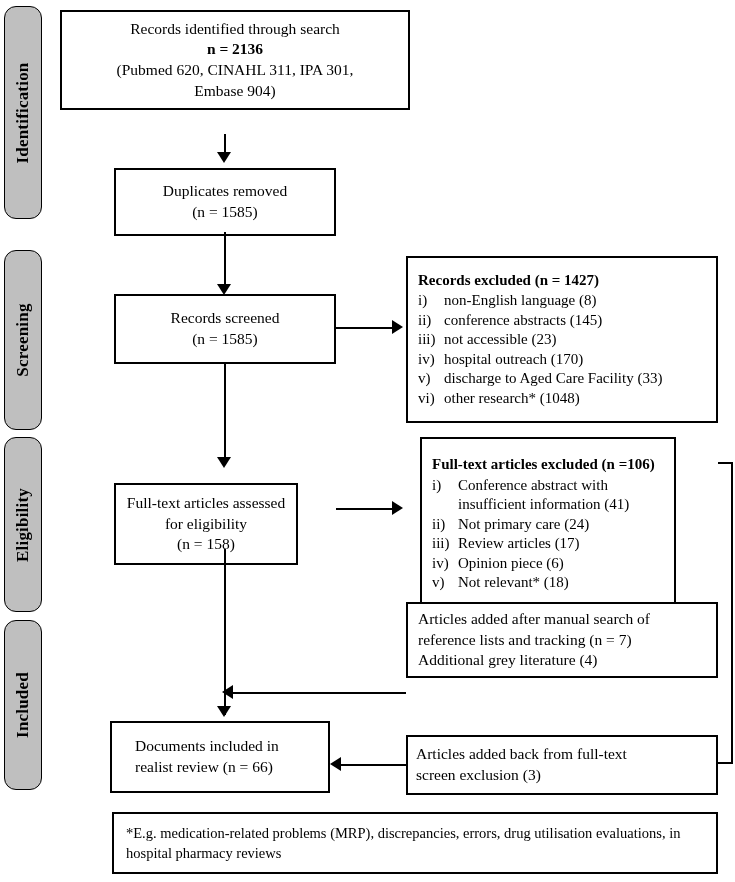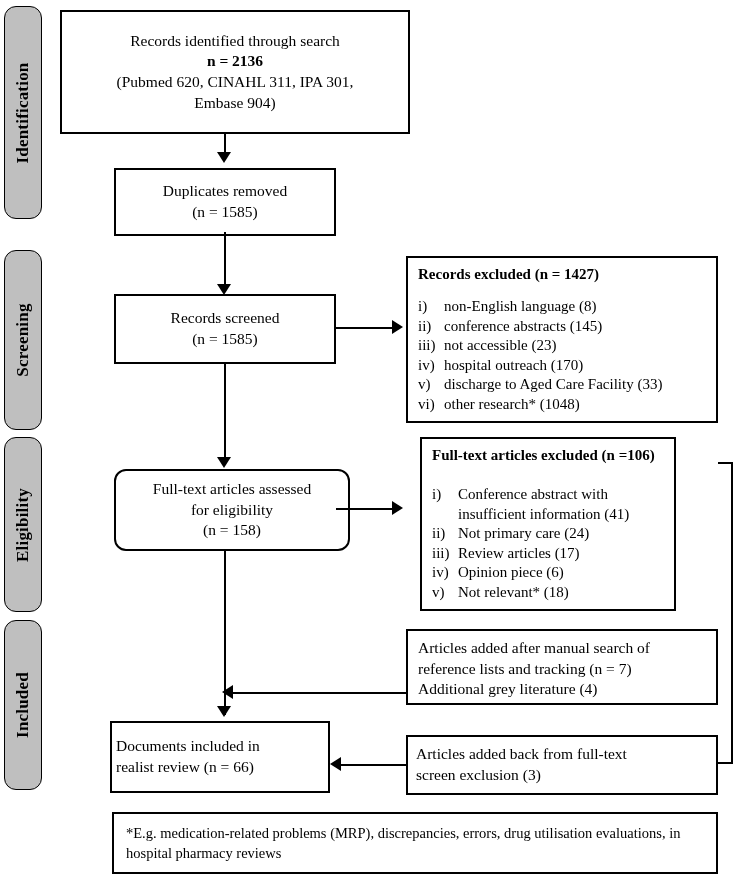--- a/index.html
+++ b/index.html
@@ -54,21 +54,21 @@
   .box.center {
     display: flex;
     flex-direction: column;
     align-items: center;
     justify-content: center;
     text-align: center;
   }
   .box.left {
     display: flex;
     flex-direction: column;
-    justify-content: space-between;
+    justify-content: center;
     text-align: left;
     padding: 7px 8px 7px 10px;
   }
   .box .line { display: block; }
   .box .bold { font-weight: bold; }
 
   
   .excl-head {
     font-weight: bold;
     font-size: 15px;
@@ -155,21 +155,21 @@
   </div>
 
   <div class="stage-bar" style="top:437px; height:175px;">
     <span class="stage-text">Eligibility</span>
   </div>
 
   <div class="stage-bar" style="top:620px; height:170px;">
     <span class="stage-text">Included</span>
   </div>
 
-  <div class="box center" style="left:60px; top:10px; width:350px; height:124px;">
+  <div class="box center" style="left:60px; top:10px; width:350px; height:100px;">
     <span class="line">Records identified through search</span>
     <span class="line bold">n = 2136</span>
     <span class="line">(Pubmed 620, CINAHL 311, IPA 301,</span>
     <span class="line">Embase 904)</span>
   </div>
 
   <div class="vline" style="left:224px; top:134px; height:20px;"></div>
   <div class="arrow-down" style="left:217px; top:152px;"></div>
 
   <div class="box center" style="left:114px; top:168px; width:222px; height:68px;">
@@ -214,21 +214,21 @@
       <li>
         <span class="num">vi)</span>
         <span class="txt">other research* (1048)</span>
       </li>
     </ul>
   </div>
 
   <div class="vline" style="left:224px; top:364px; height:95px;"></div>
   <div class="arrow-down" style="left:217px; top:457px;"></div>
 
-  <div class="box center" style="left:114px; top:469px; width:236px; height:82px;border-radius:12px;">
+  <div class="box center" style="left:114px; top:483px; width:184px; height:82px;">
     <span class="line">Full-text articles assessed</span>
     <span class="line">for eligibility</span>
     <span class="line">(n = 158)</span>
   </div>
 
   <div class="hline" style="left:336px; top:508px; width:58px;"></div>
   <div class="arrow-right" style="left:392px; top:501px;"></div>
 
   <div class="box left" style="left:420px; top:437px; width:256px; height:174px;">
     <div class="excl-head">Full-text articles excluded (n =106)</div>
@@ -256,30 +256,30 @@
     </ul>
   </div>
 
   <div class="hline" style="left:718px; top:462px; width:15px;"></div>
   <div class="vline" style="left:731px; top:462px; height:300px;"></div>
   <div class="hline" style="left:718px; top:762px; width:15px;"></div>
 
   <div class="vline" style="left:224px; top:549px; height:166px;"></div>
   <div class="arrow-down" style="left:217px; top:706px;"></div>
 
-  <div class="box left" style="left:406px; top:629px; width:312px; height:76px;">
+  <div class="box left" style="left:406px; top:602px; width:312px; height:76px;">
     <span class="line">Articles added after manual search of</span>
     <span class="line">reference lists and tracking (n = 7)</span>
     <span class="line">Additional grey literature (4)</span>
   </div>
 
   <div class="hline" style="left:230px; top:692px; width:176px;"></div>
   <div class="arrow-left" style="left:222px; top:685px;"></div>
 
-  <div class="box left" style="left:110px; top:721px; width:220px; height:72px; justify-content:center; padding-left:4px;">
+  <div class="box left" style="left:110px; top:721px; width:220px; height:72px; justify-content:center; padding-left:23px;">
     <span class="line">Documents included in</span>
     <span class="line">realist review (n = 66)</span>
   </div>
 
   <div class="box left" style="left:406px; top:735px; width:312px; height:60px; justify-content:center;padding-left:8px;">
     <span class="line">Articles added back from full-text</span>
     <span class="line">screen exclusion (3)</span>
   </div>
 
   <div class="hline" style="left:338px; top:764px; width:68px;"></div>

